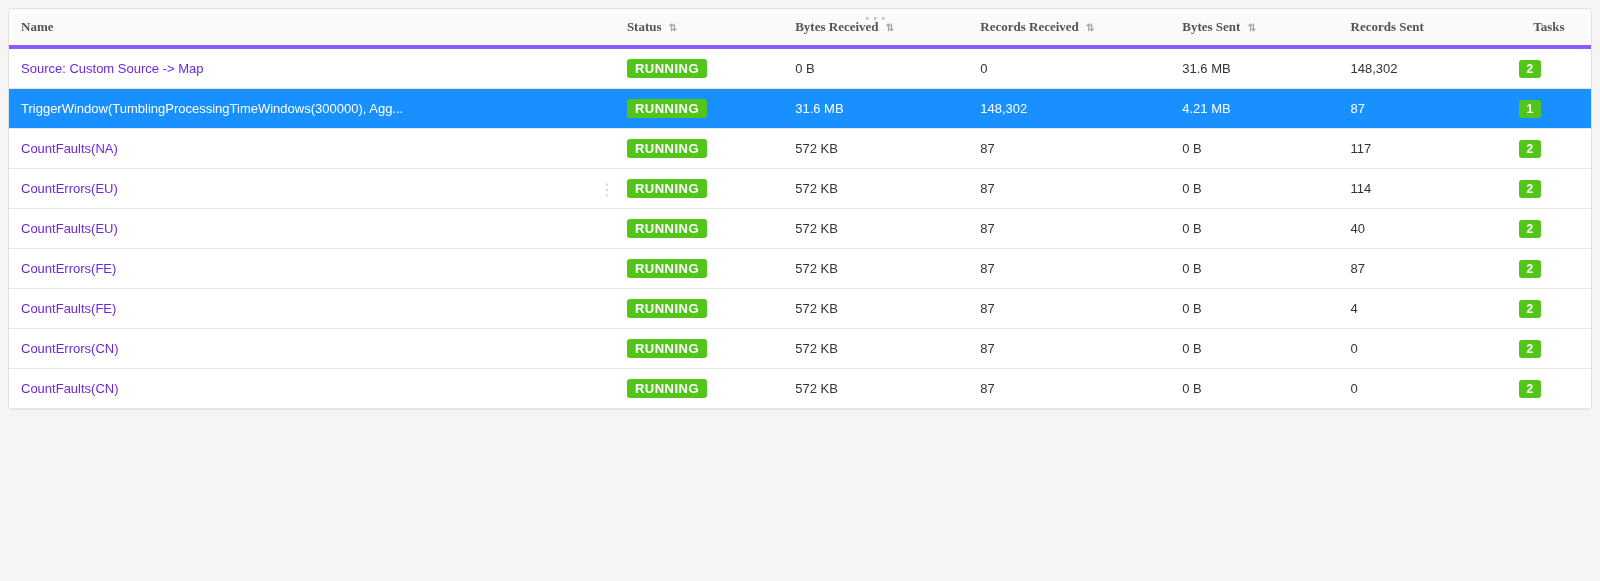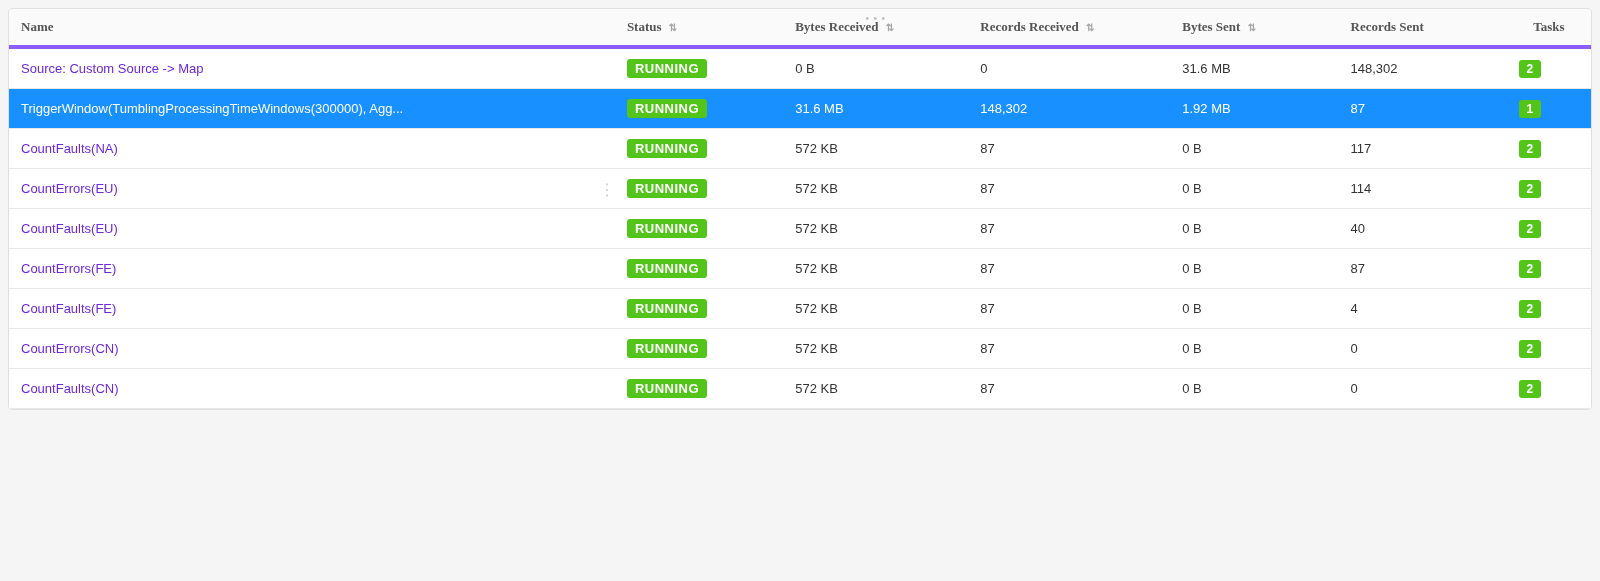--- a/index.html
+++ b/index.html
@@ -157,21 +157,21 @@
   </tr>
         <tr class="selected">
     <td>
       <a class="name-link">TriggerWindow(TumblingProcessingTimeWindows(300000), Agg...</a>
     </td>
     <td>
       <span class="status-badge">RUNNING</span>
     </td>
     <td>31.6 MB</td>
     <td>148,302</td>
-    <td>1.92 MB</td>
+    <td>4.21 MB</td>
     <td>87</td>
     <td>
       <span class="tasks-badge">1</span>
     </td>
   </tr>
         <tr>
     <td>
       <a class="name-link">CountFaults(NA)</a>
     </td>
     <td>

